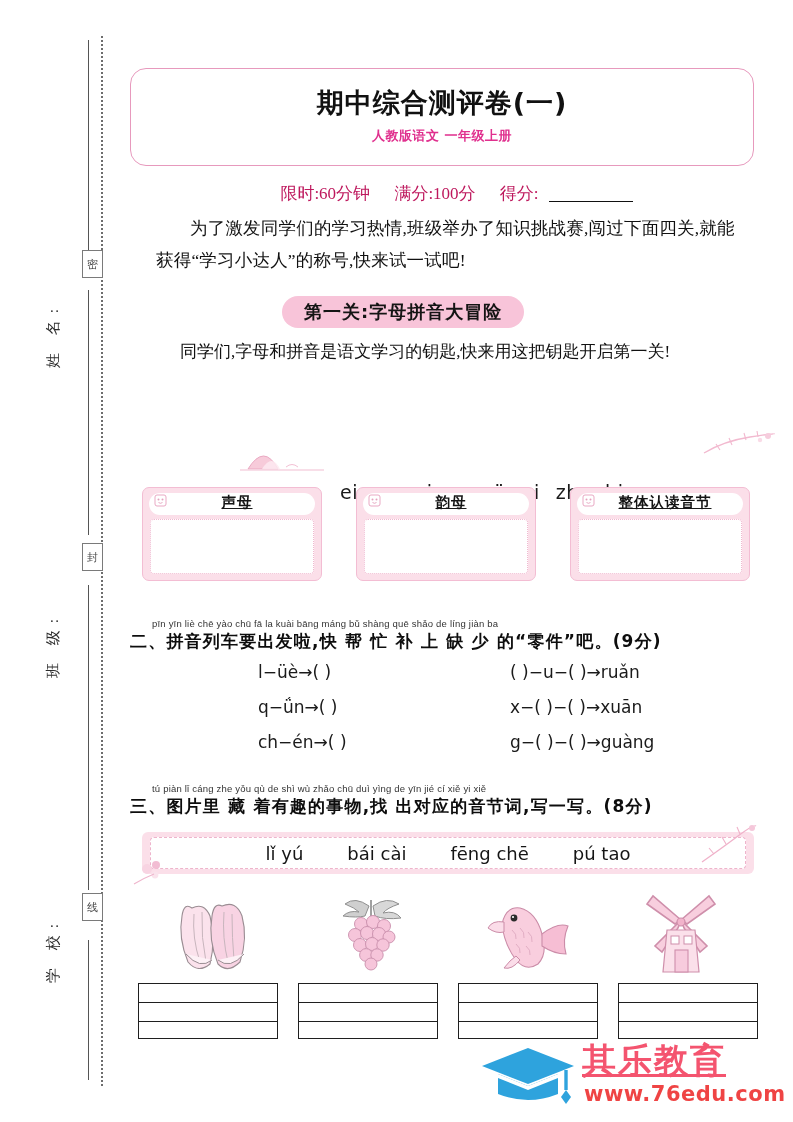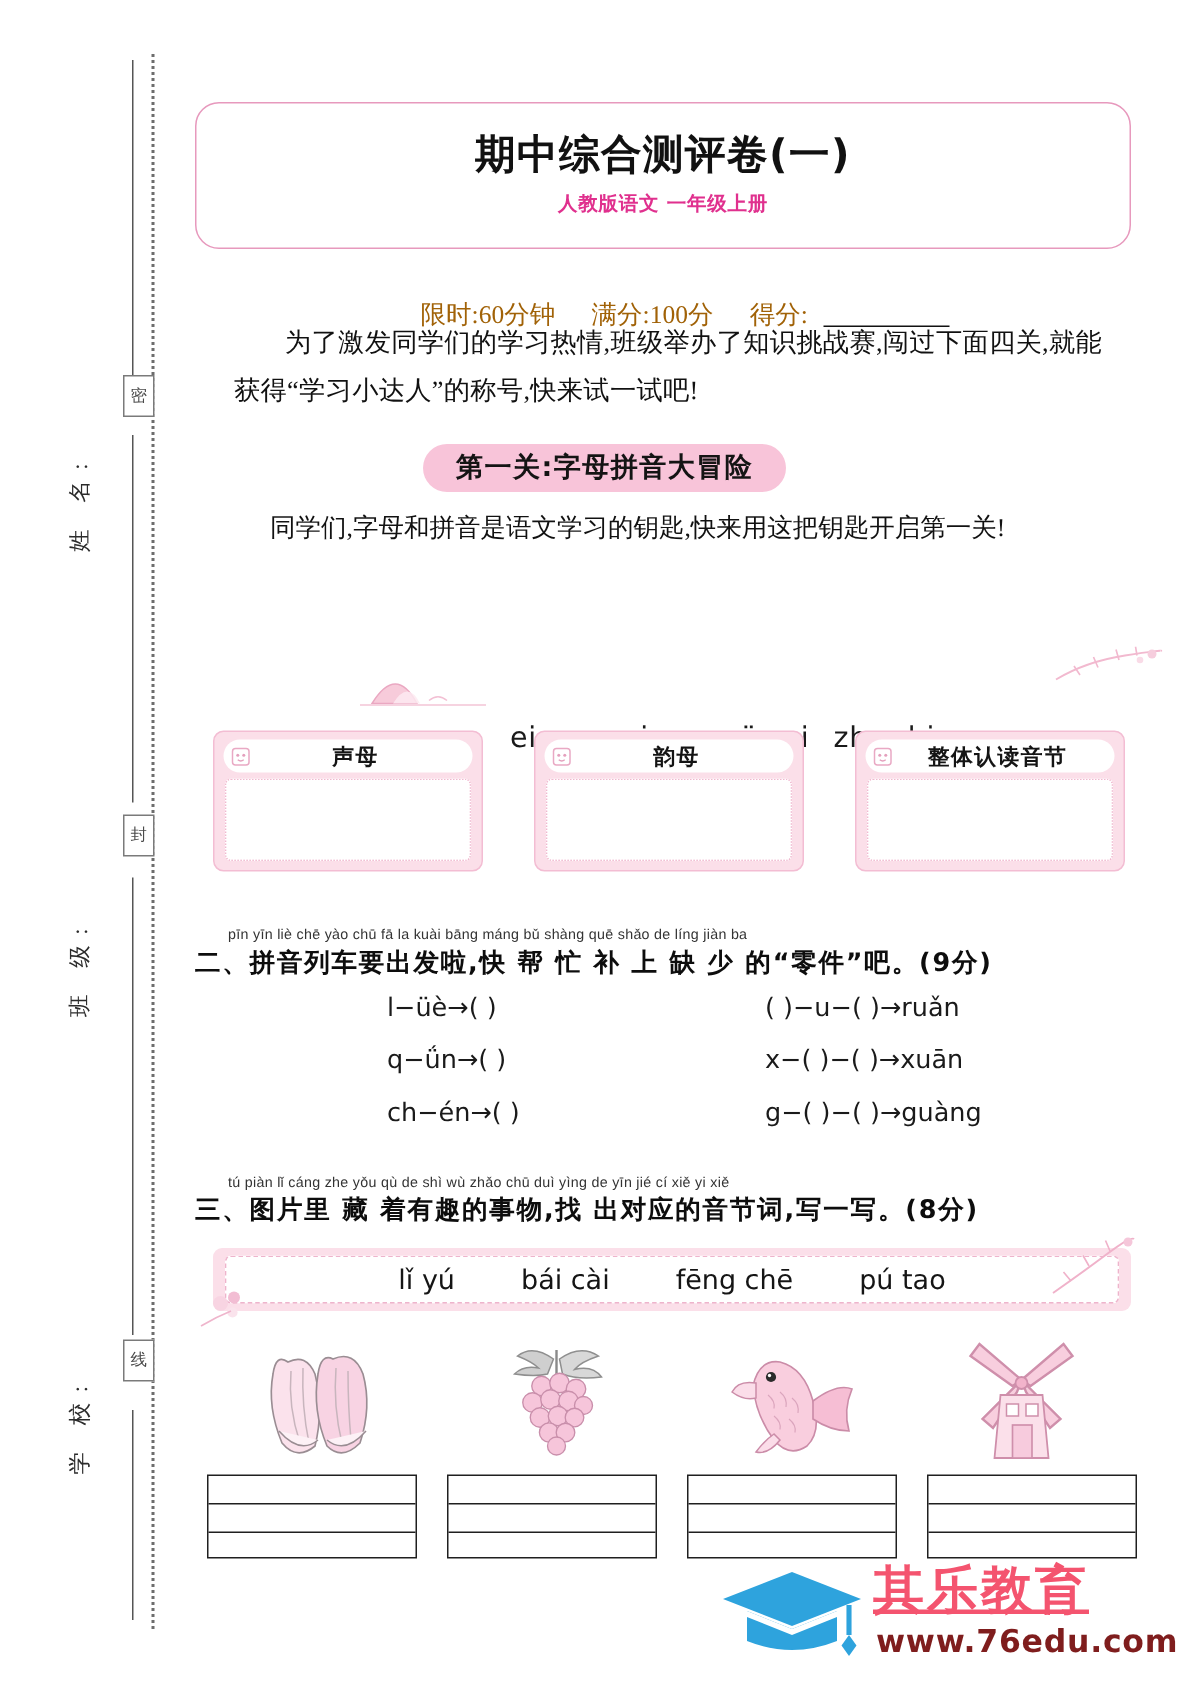--- a/index.html
+++ b/index.html
@@ -109,22 +109,21 @@
   }
 
   
   #exam-meta {
     position: absolute;
     left: 0; right: 0;
     top: 182px;
     text-align: center;
     font-family: "Liberation Serif", "DejaVu Serif", serif;
     font-size: 17px;
-    color: #a16207;
-    margin-top: 16px;
+    color: #be185d;
   }
   #exam-meta .meta-item { margin: 0 10px; }
   #score-blank {
     display: inline-block;
     width: 84px;
     border-bottom: 1.4px solid #111;
     vertical-align: -3px;
   }
 
   
@@ -246,23 +245,23 @@
   #cat-box-0 { left: 32px; }
   #cat-box-1 { left: 246px; }
   #cat-box-2 { left: 460px; }
   .cat-header {
     position: absolute;
     left: 6px; right: 6px; top: 5px;
     height: 22px;
     background: #ffffff;
     border-radius: 11px;
     display: flex;
-    align-items: center;
     padding-left: 4px;
     box-sizing: border-box;
+    text-decoration: underline;
   }
   .cat-chip-icon {
     width: 16px; height: 15px;
     flex: 0 0 auto;
     margin-right: 2px;
   }
   .cat-label {
     flex: 1 1 auto;
     text-align: center;
     font-family: "Liberation Serif", "DejaVu Serif", serif;
@@ -396,21 +395,21 @@
     line-height: 40px;
     text-decoration: underline;
   }
   #logo-url {
     position: absolute;
     left: 104px;
     top: 44px;
     font-family: "DejaVu Sans", sans-serif;
     font-weight: bold;
     font-size: 21px;
-    color: #7f1d1d;
+    color: #ef4444;
     letter-spacing: 0.5px;
   }
 </style>
 </head>
 <body>
 
 <div id="seal-margin">
   <div class="seal-solid-line" style="top:40px;  height:210px;"></div>
   <div class="seal-solid-line" style="top:290px; height:245px;"></div>
   <div class="seal-solid-line" style="top:585px; height:305px;"></div>

